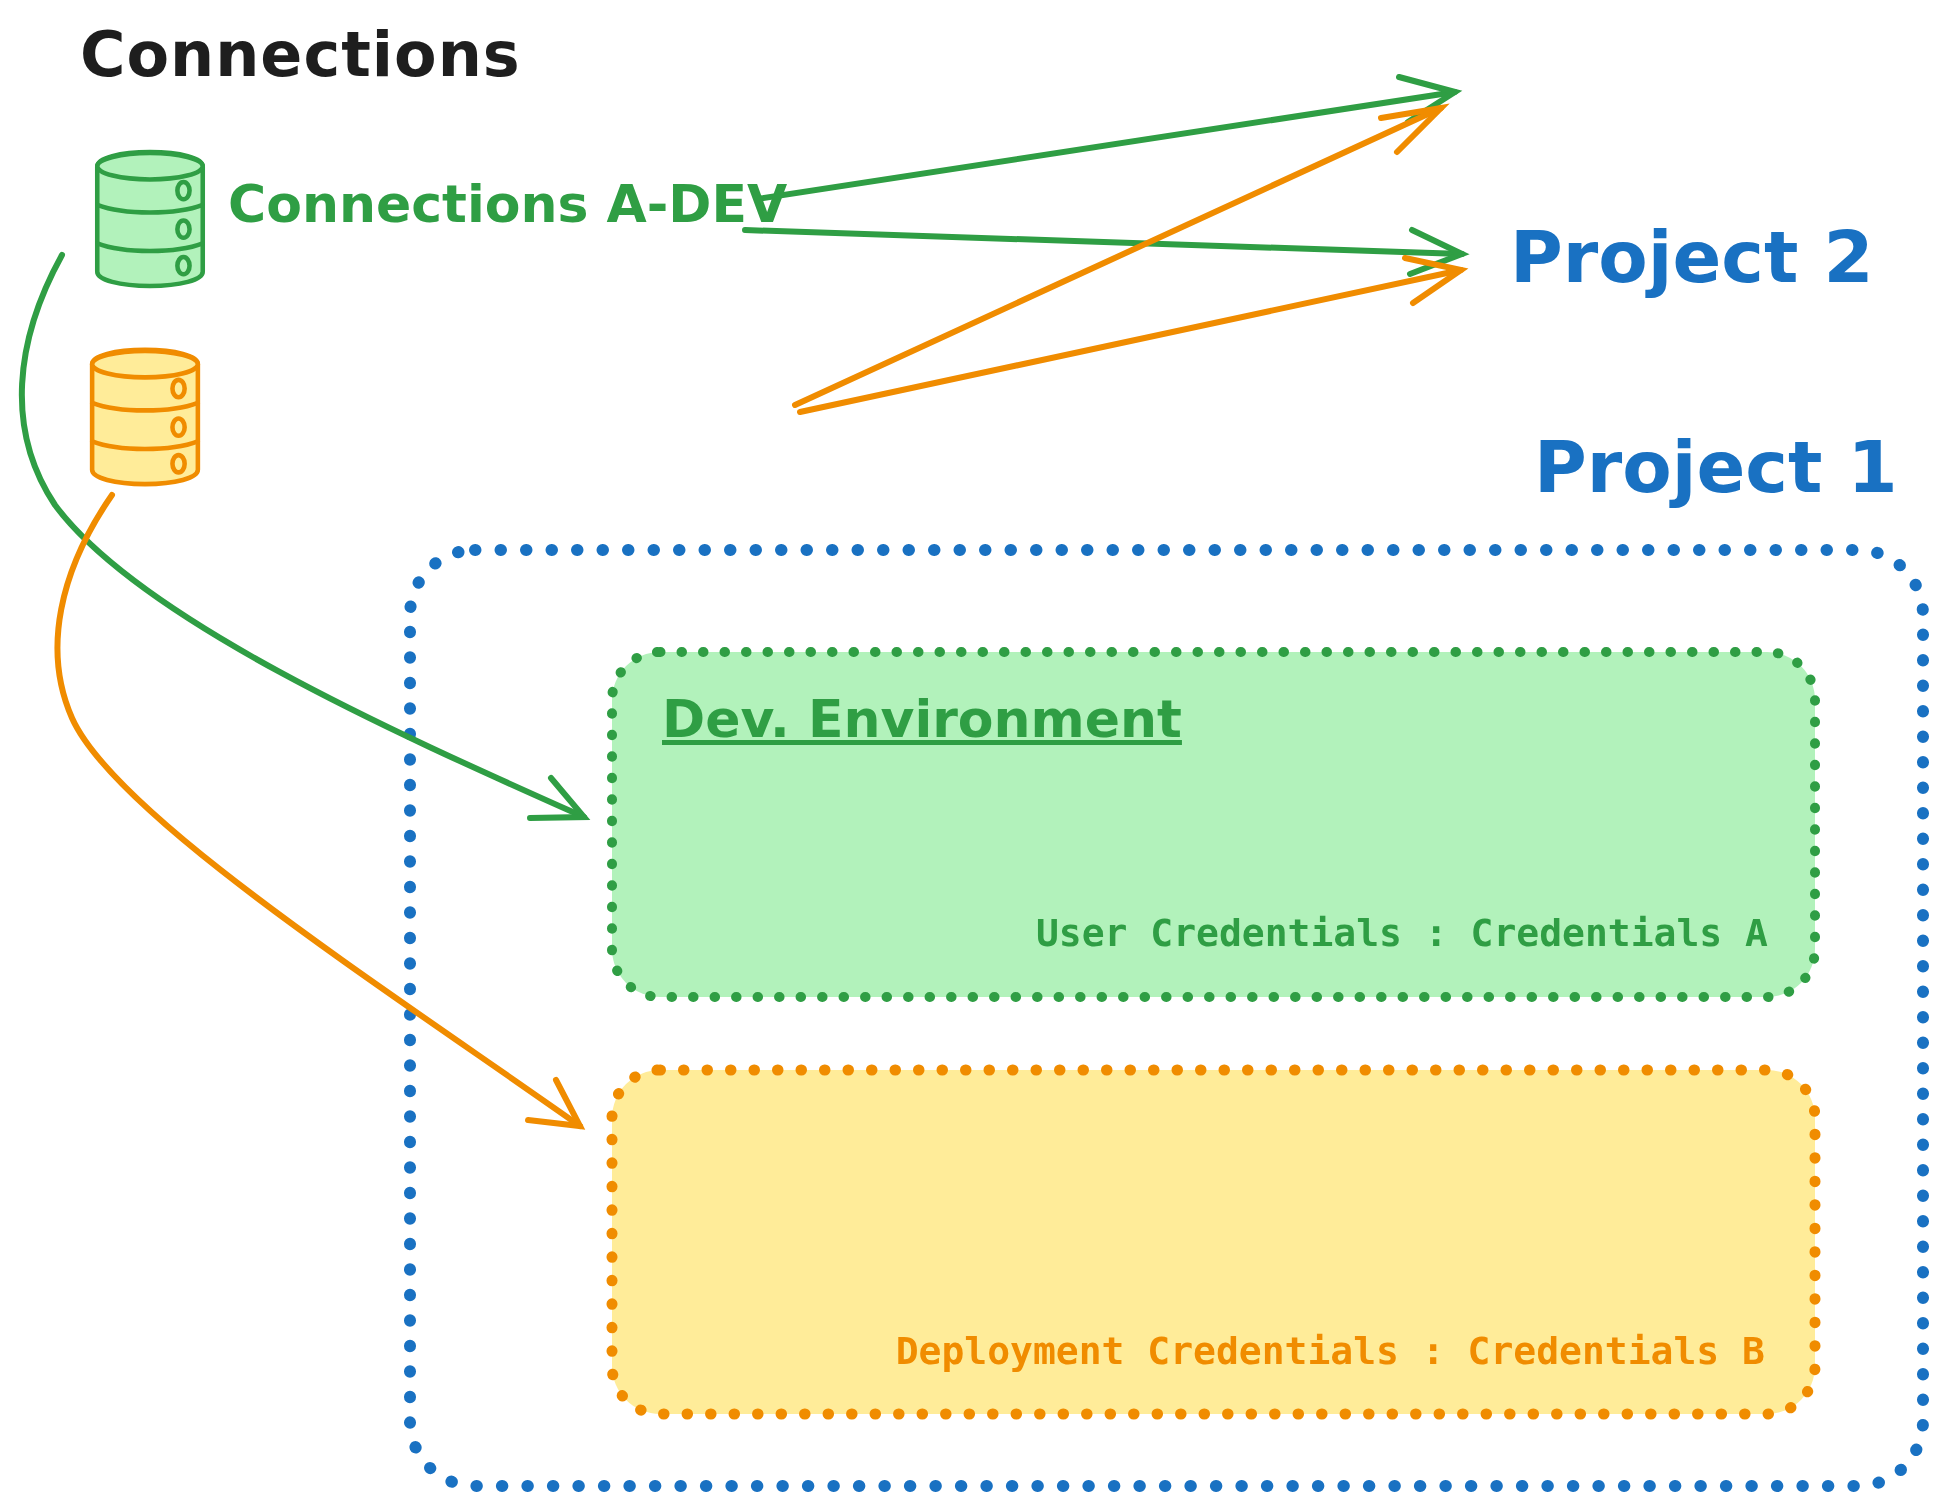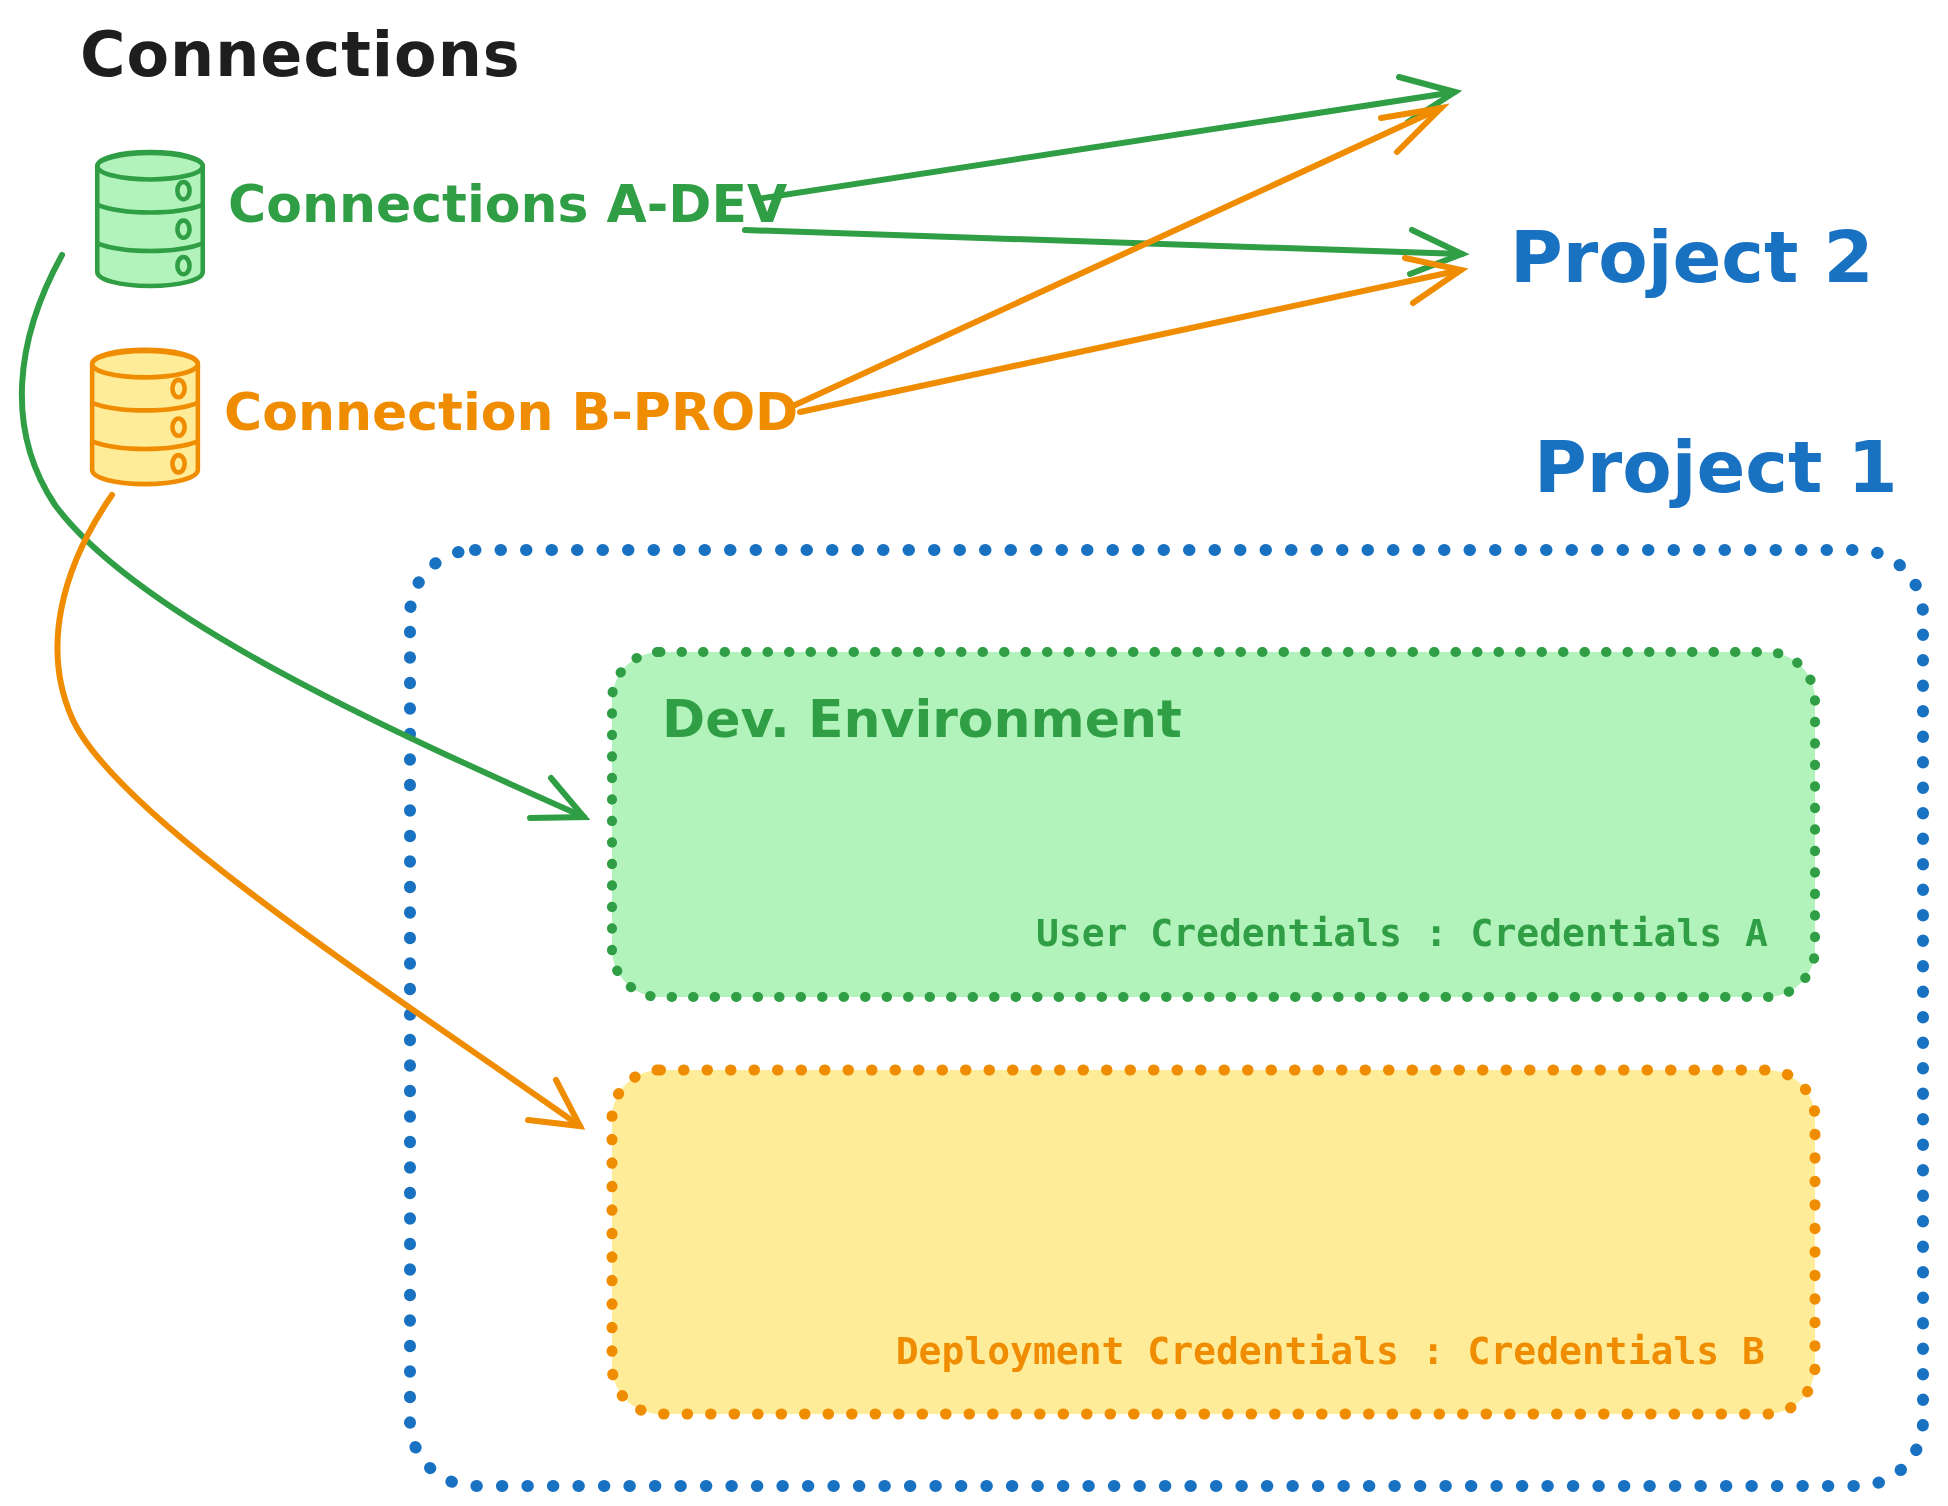--- a/index.html
+++ b/index.html
@@ -15,21 +15,21 @@
   .overlay{position:absolute;left:0;top:0;width:1948px;height:1506px;z-index:2;}
   .dbicon{position:absolute;z-index:3;}
   .label{position:absolute;z-index:5;white-space:nowrap;line-height:1.12;font-weight:600;}
   .title{left:80px;top:20px;font-size:62px;color:var(--ink);letter-spacing:1px;}
   .conn-a{left:228px;top:175px;font-size:52px;color:var(--green);}
   .conn-b{left:224px;top:383px;font-size:52px;color:var(--orange);}
   .proj{color:var(--blue);font-size:72px;}
   .proj-3{left:1506px;top:42px;}
   .proj-2{left:1510px;top:217px;}
   .proj-1{left:1534px;top:427px;}
-  .env-title{font-size:52px;}
+  .env-title{font-size:52px;text-decoration:underline;}
   .dev-title{left:662px;top:690px;color:var(--green);}
   .prod-title{left:674px;top:1118px;color:var(--orange);}
   .creds{
     position:absolute;z-index:5;white-space:nowrap;
     font-family:"DejaVu Sans Mono","Liberation Mono",monospace;
     font-size:38px;font-weight:600;line-height:1.15;
   }
   .creds-dev{right:180px;top:912px;color:var(--green);}
   .creds-prod{right:183px;top:1330px;color:var(--orange);}
 </style>
@@ -93,21 +93,20 @@
       <path d="M8,94 C34,104 86,104 112,94" fill="none"></path>
       <ellipse cx="93" cy="42" rx="6" ry="8.5" fill="none"></ellipse>
       <ellipse cx="93" cy="80" rx="6" ry="8.5" fill="none"></ellipse>
       <ellipse cx="93" cy="116" rx="6" ry="8.5" fill="none"></ellipse>
     </g>
   </svg>
 
   <div class="label title">Connections</div>
 
   <div class="label conn-a">Connections A-DEV</div>
-  <div class="label conn-b">Connection B-PROD</div>
 
   <div class="label proj proj-2">Project 2</div>
   <div class="label proj proj-1">Project 1</div>
 
   <div class="label env-title dev-title">Dev. Environment</div>
   <div class="creds creds-dev">User Credentials : Credentials A</div>
 
   <div class="creds creds-prod">Deployment Credentials : Credentials B</div>
 
 </div>

